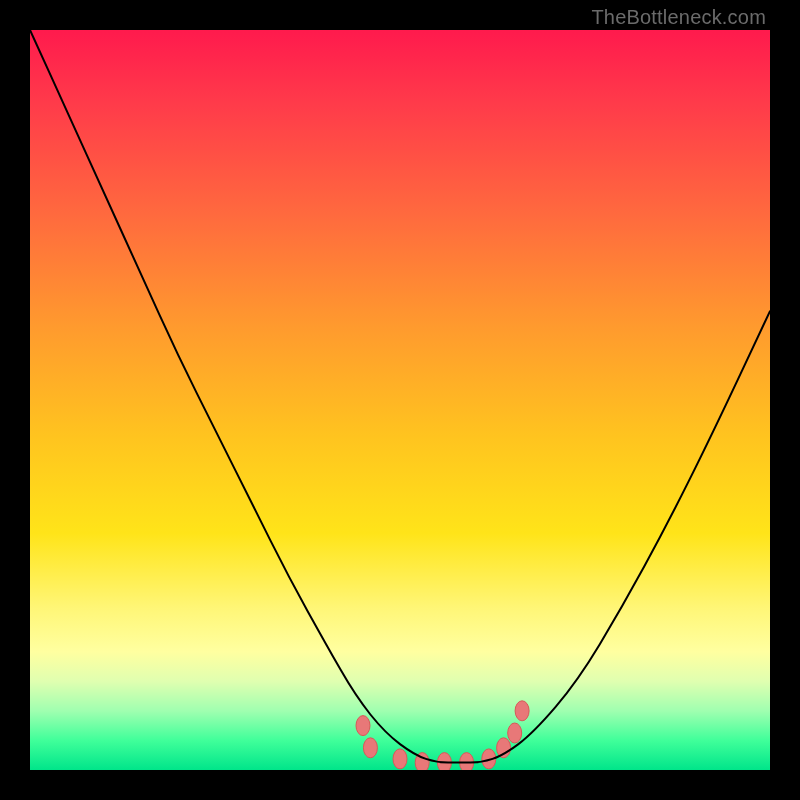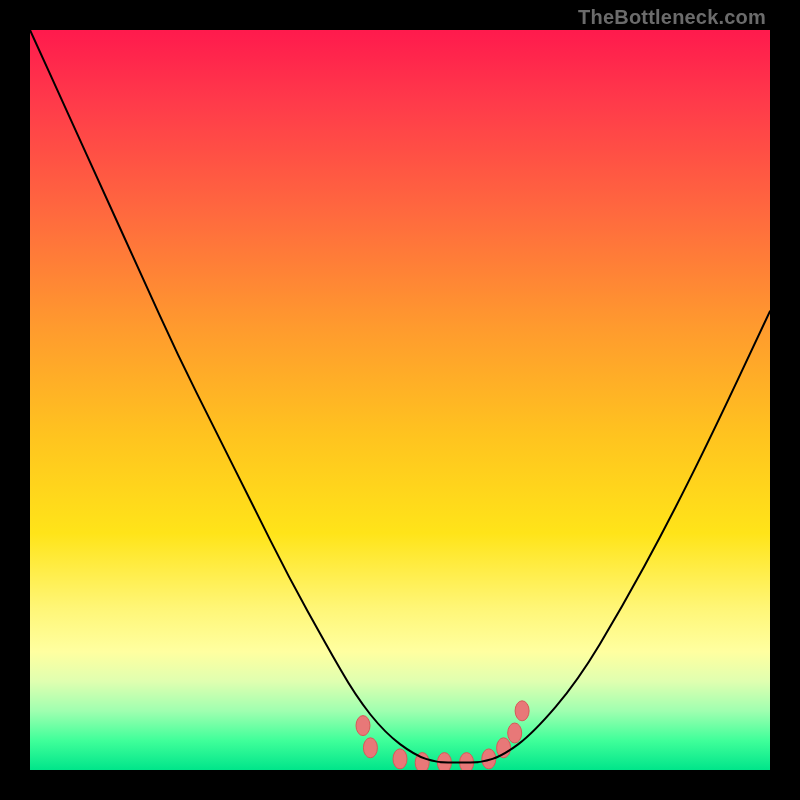--- a/index.html
+++ b/index.html
@@ -39,21 +39,21 @@
       #40ff9a 96%,
       #00e58a 100%
     );
   }
   .watermark {
     position: absolute;
     top: 6px;
     right: 34px;
     color: #6b6b6b;
     font-size: 20px;
-    font-weight: 700;
+    font-weight: 400;
     letter-spacing: 0.2px;
   }
   svg.overlay {
     position: absolute;
     top: 30px;
     left: 30px;
     width: 740px;
     height: 740px;
   }
 </style>

